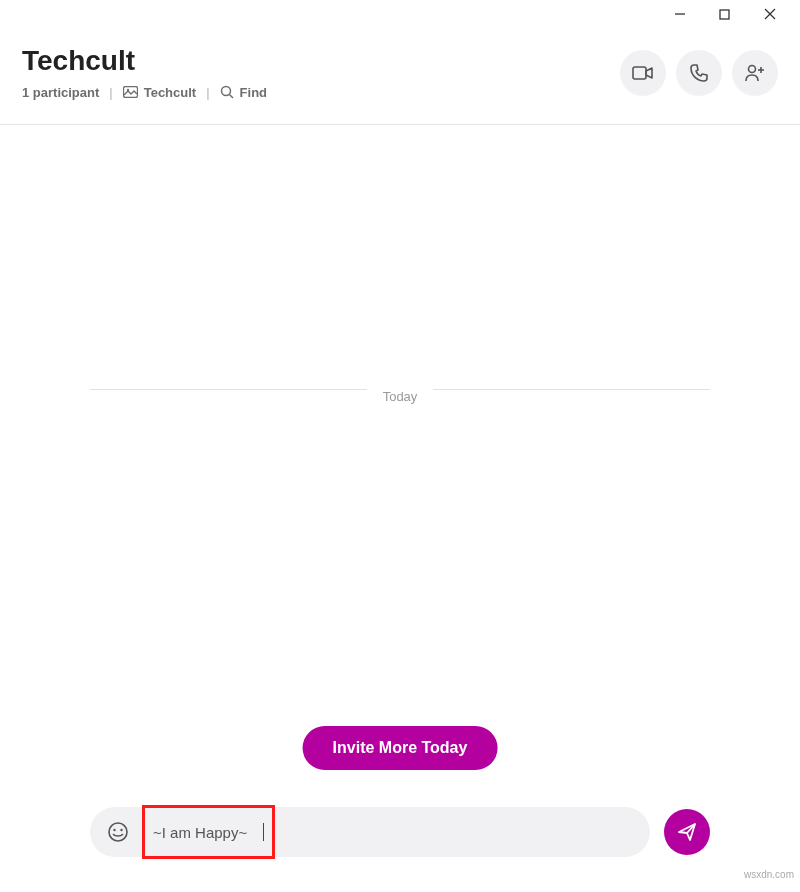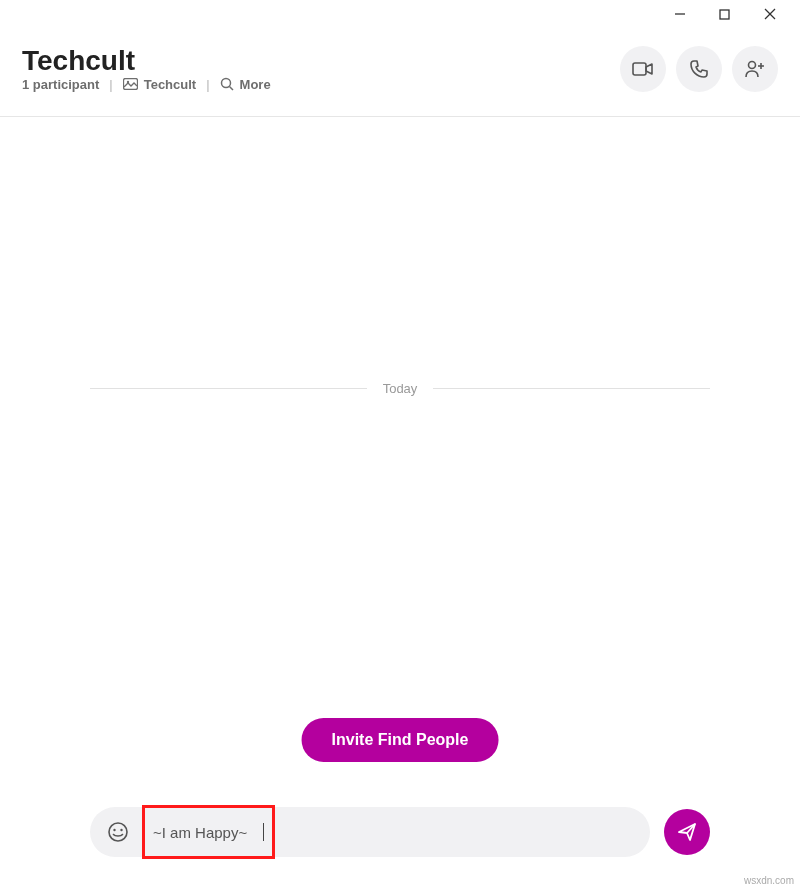--- a/index.html
+++ b/index.html
@@ -42,20 +42,21 @@
       display: flex;
       flex-direction: column;
     }
     .chat-title {
       font-size: 28px;
       font-weight: 700;
       color: #222;
       line-height: 1.1;
     }
     .header-meta {
+      margin-top: 8px;
       display: flex;
       align-items: center;
       gap: 10px;
       font-size: 13px;
       color: #6e6e6e;
       font-weight: 600;
     }
     .meta-item {
       display: flex;
       align-items: center;
@@ -80,21 +81,20 @@
       cursor: pointer;
       color: #555;
     }
     .chat-body {
       position: relative;
       height: 690px;
       padding: 0 90px;
     }
     .date-divider {
       display: flex;
-      align-items: center;
       gap: 16px;
       position: absolute;
       top: 264px;
       left: 90px;
       right: 90px;
     }
     .date-line {
       flex: 1;
       height: 1px;
       background: #e1e1e1;
@@ -167,21 +167,21 @@
       height: 46px;
       border-radius: 50%;
       background: #b4009e;
       display: flex;
       align-items: center;
       justify-content: center;
       cursor: pointer;
     }
     .watermark {
       position: absolute;
-      bottom: 6px;
+      bottom: 12px;
       right: 6px;
       font-size: 10px;
       color: #aaa;
     }
   </style>
 </head>
 <body>
 
 <div class="window-controls">
   <div class="window-control">
@@ -217,21 +217,21 @@
             <path d="M1 9 L5 5 L8 8 L11 5 L14 8" fill="none" stroke="#6e6e6e" stroke-width="1.3"></path>
           </svg>
         <span>Techcult</span>
       </span>
       <span class="sep">|</span>
       <span class="meta-item">
         <svg width="14" height="14">
             <circle cx="6" cy="6" r="4.5" fill="none" stroke="#6e6e6e" stroke-width="1.5"></circle>
             <line x1="9.5" y1="9.5" x2="13" y2="13" stroke="#6e6e6e" stroke-width="1.5"></line>
           </svg>
-        <span>More</span>
+        <span>Find</span>
       </span>
     </div>
   </div>
   <div class="header-actions">
     <div class="circle-btn">
       <svg width="22" height="16">
           <rect x="1" y="2" width="13" height="12" rx="2" fill="none" stroke="#555" stroke-width="1.6"></rect>
           <path d="M14 6 L20 3 L20 13 L14 10 Z" fill="none" stroke="#555" stroke-width="1.6" stroke-linejoin="round"></path>
         </svg>
     </div>
@@ -250,21 +250,21 @@
     </div>
   </div>
 </div>
 
 <div class="chat-body">
   <div class="date-divider">
     <div class="date-line"></div>
     <div class="date-text">Today</div>
     <div class="date-line"></div>
   </div>
-  <button class="invite-btn">Invite Find People</button>
+  <button class="invite-btn">Invite More Today</button>
 </div>
 
 <div class="composer">
   <div class="input-pill">
     <span class="emoji-btn">
       <svg width="24" height="24">
           <circle cx="12" cy="12" r="9" fill="none" stroke="#555" stroke-width="1.6"></circle>
           <circle cx="8.5" cy="10" r="1.2" fill="#555"></circle>
           <circle cx="15.5" cy="10" r="1.2" fill="#555"></circle>
           <path d="M7.5 14.5 C9 16.5 15 16.5 16.5 14.5" fill="none" stroke="#555" stroke-width="1.6" stroke-linecap="round"></path>

